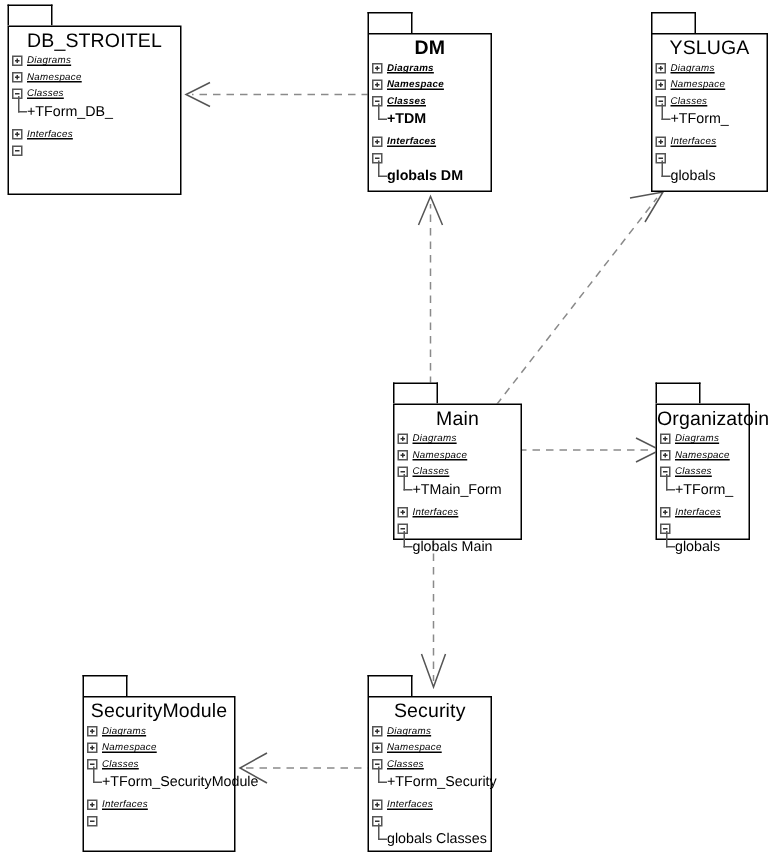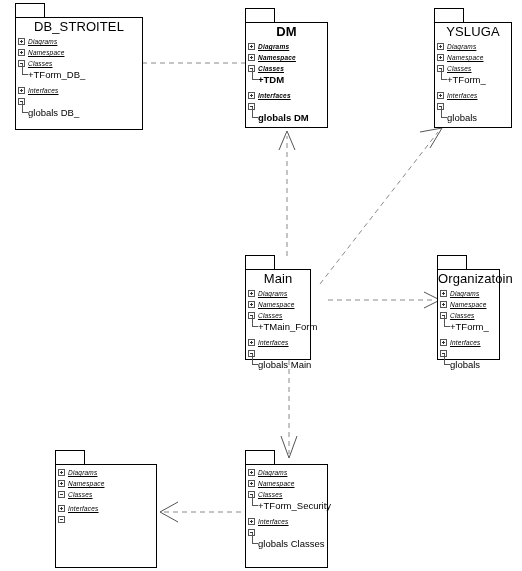--- a/index.html
+++ b/index.html
@@ -68,39 +68,35 @@
     <line x1="12" y1="2" x2="12" y2="96"></line>
     <polyline points="4,78 12,100 20,78"></polyline>
   </svg>
 
   <svg class="diag" style="left:150px;top:500px;" width="104" height="24">
     <line x1="100" y1="12" x2="14" y2="12"></line>
     <polyline points="28,2 10,12 28,22"></polyline>
   </svg>
 
   <div id="pkg-layer">
-      <div class="pkg" style="left: 15px; top: 3px; width: 128px; height: 127px;">
+      <div class="pkg" style="left: 5px; top: 3px; width: 116px; height: 127px;">
         <div class="pkg-tab"></div>
         <div class="pkg-body">
           <div class="pkg-title">DB_STROITEL</div>
           <div class="tree">
             <div class="trow"><span class="exp plus"></span><span class="tlabel">Diagrams</span></div>
             <div class="trow"><span class="exp plus"></span><span class="tlabel">Namespace</span></div>
             <div class="trow"><span class="exp"></span><span class="tlabel">Classes</span></div>
             <div class="leafrow">
               <span class="elbow"></span>
               <span class="leaflabel">+TForm_DB_</span>
             </div>
             <div class="spacer"></div>
             <div class="trow"><span class="exp plus"></span><span class="tlabel">Interfaces</span></div>
             <div class="trow"><span class="exp"></span><span class="tlabel"></span></div>
-            <div class="leafrow">
-              <span class="elbow"></span>
-              <span class="leaflabel">globals DB_</span>
-            </div>
           </div>
         </div>
       </div>
       <div class="pkg" style="left: 245px; top: 8px; width: 83px; height: 120px; font-weight: bold;">
         <div class="pkg-tab"></div>
         <div class="pkg-body">
           <div class="pkg-title">DM</div>
           <div class="tree">
             <div class="trow"><span class="exp plus"></span><span class="tlabel">Diagrams</span></div>
             <div class="trow"><span class="exp plus"></span><span class="tlabel">Namespace</span></div>
@@ -134,21 +130,21 @@
             <div class="spacer"></div>
             <div class="trow"><span class="exp plus"></span><span class="tlabel">Interfaces</span></div>
             <div class="trow"><span class="exp"></span><span class="tlabel"></span></div>
             <div class="leafrow">
               <span class="elbow"></span>
               <span class="leaflabel">globals</span>
             </div>
           </div>
         </div>
       </div>
-      <div class="pkg" style="left: 245px; top: 255px; width: 66px; height: 105px;">
+      <div class="pkg" style="left: 262px; top: 255px; width: 86px; height: 105px;">
         <div class="pkg-tab"></div>
         <div class="pkg-body">
           <div class="pkg-title">Main</div>
           <div class="tree">
             <div class="trow"><span class="exp plus"></span><span class="tlabel">Diagrams</span></div>
             <div class="trow"><span class="exp plus"></span><span class="tlabel">Namespace</span></div>
             <div class="trow"><span class="exp"></span><span class="tlabel">Classes</span></div>
             <div class="leafrow">
               <span class="elbow"></span>
               <span class="leaflabel">+TMain_Form</span>
@@ -181,33 +177,39 @@
             <div class="leafrow">
               <span class="elbow"></span>
               <span class="leaflabel">globals</span>
             </div>
           </div>
         </div>
       </div>
       <div class="pkg" style="left: 55px; top: 450px; width: 102px; height: 118px;">
         <div class="pkg-tab"></div>
         <div class="pkg-body">
-          <div class="tree">
-            <div class="trow"><span class="exp plus"></span><span class="tlabel">Diagrams</span></div>
-            <div class="trow"><span class="exp plus"></span><span class="tlabel">Namespace</span></div>
-            <div class="trow"><span class="exp"></span><span class="tlabel">Classes</span></div>
+          <div class="pkg-title">SecurityModule</div>
+          <div class="tree">
+            <div class="trow"><span class="exp plus"></span><span class="tlabel">Diagrams</span></div>
+            <div class="trow"><span class="exp plus"></span><span class="tlabel">Namespace</span></div>
+            <div class="trow"><span class="exp"></span><span class="tlabel">Classes</span></div>
+            <div class="leafrow">
+              <span class="elbow"></span>
+              <span class="leaflabel">+TForm_SecurityModule</span>
+            </div>
             <div class="spacer"></div>
             <div class="trow"><span class="exp plus"></span><span class="tlabel">Interfaces</span></div>
             <div class="trow"><span class="exp"></span><span class="tlabel"></span></div>
           </div>
         </div>
       </div>
       <div class="pkg" style="left: 245px; top: 450px; width: 83px; height: 118px;">
         <div class="pkg-tab"></div>
         <div class="pkg-body">
+          <div class="pkg-title">Security</div>
           <div class="tree">
             <div class="trow"><span class="exp plus"></span><span class="tlabel">Diagrams</span></div>
             <div class="trow"><span class="exp plus"></span><span class="tlabel">Namespace</span></div>
             <div class="trow"><span class="exp"></span><span class="tlabel">Classes</span></div>
             <div class="leafrow">
               <span class="elbow"></span>
               <span class="leaflabel">+TForm_Security</span>
             </div>
             <div class="spacer"></div>
             <div class="trow"><span class="exp plus"></span><span class="tlabel">Interfaces</span></div>

